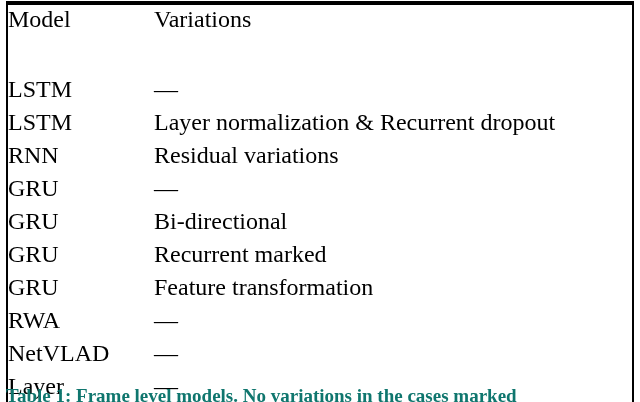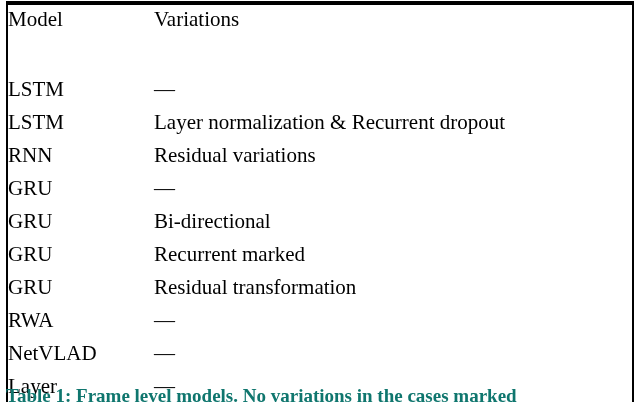--- a/index.html
+++ b/index.html
@@ -41,21 +41,21 @@
 
   table.main col.c-model { width: 146px; }
   table.main col.c-var   { width: auto; }
 
   table.main td,
   table.main th {
     padding: 0;
     margin: 0;
     border: 0;
     font-weight: normal;
-    font-size: 21px;
+    font-size: 24px;
     line-height: 33px;
     height: 33px;
     vertical-align: middle;
     white-space: nowrap;
   }
 
   
   .cell-model {
     border-right: 2px solid #000;
     padding-left: 14px;
@@ -167,21 +167,21 @@
         <tr>
           <td class="cell-model">GRU</td>
           <td class="cell-var">Bi-directional</td>
         </tr>
         <tr>
           <td class="cell-model">GRU</td>
           <td class="cell-var">Recurrent marked</td>
         </tr>
         <tr>
           <td class="cell-model">GRU</td>
-          <td class="cell-var">Residual transformation</td>
+          <td class="cell-var">Feature transformation</td>
         </tr>
         <tr>
           <td class="cell-model">RWA</td>
           <td class="cell-var">—</td>
         </tr>
         <tr>
           <td class="cell-model">NetVLAD</td>
           <td class="cell-var">—</td>
         </tr>
         <tr>

